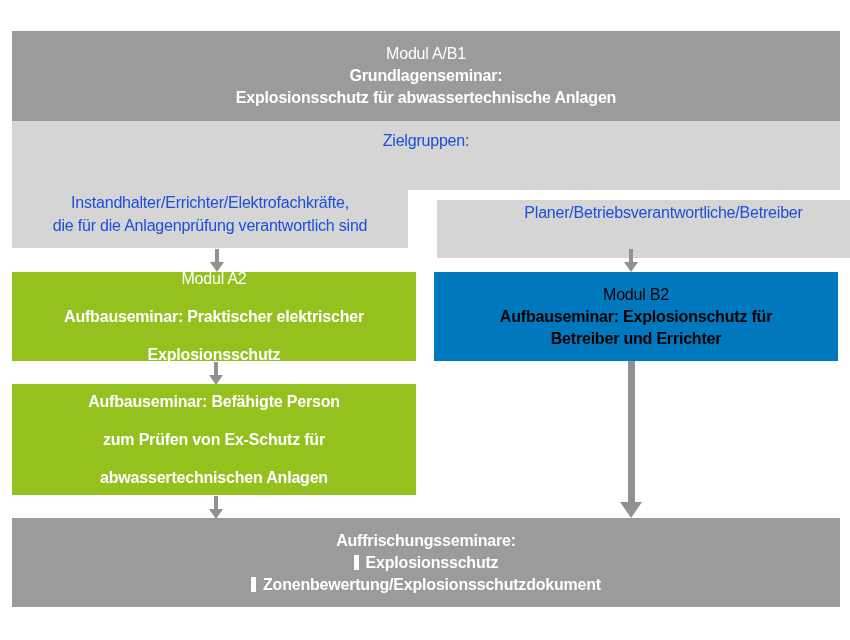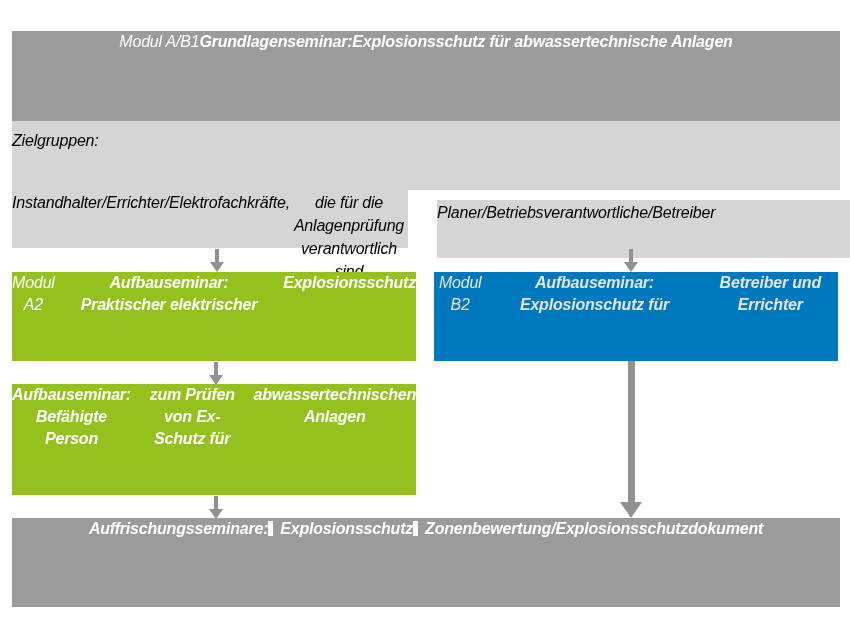--- a/index.html
+++ b/index.html
@@ -6,29 +6,28 @@
   .canvas{
     position:relative;
     width:850px;height:640px;
     background:#ffffff;
     font-family:"Liberation Sans","DejaVu Sans",sans-serif;
     letter-spacing:-0.2px;
     overflow:hidden;
   }
   .box{
     position:absolute;
-    display:flex;flex-direction:row;justify-content:center;
+    display:flex;flex-direction:column;justify-content:center;
     text-align:center;
     box-sizing:border-box;
-    font-style:italic;
   }
   .dark-gray{background:#9b9b9b;color:#ffffff;}
-  .light-gray{background:#d5d5d5;color:#000000;}
+  .light-gray{background:#d5d5d5;color:#1d4ed8;}
   .green{background:#95c11f;color:#ffffff;gap:16px;}
-  .blue{background:#0078be;color:#e5e5e5;}
+  .blue{background:#0078be;color:#000000;}
 
   .line{font-size:16px;line-height:22px;font-weight:400;}
   .bold{font-weight:700;}
 
   
   .root-box{left:12px;top:31px;width:828px;height:90px;}
   
   .tg-band{left:12px;top:121px;width:828px;height:69px;justify-content:flex-start;padding-top:7px;}
   .tg-band .line{line-height:26px;}
   

